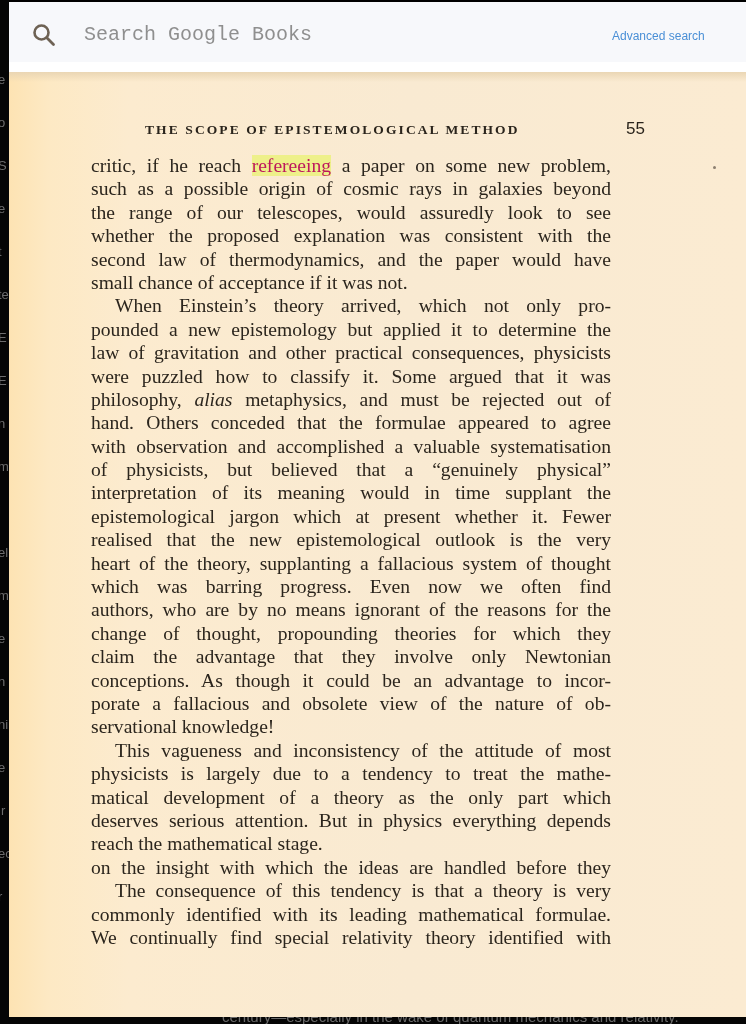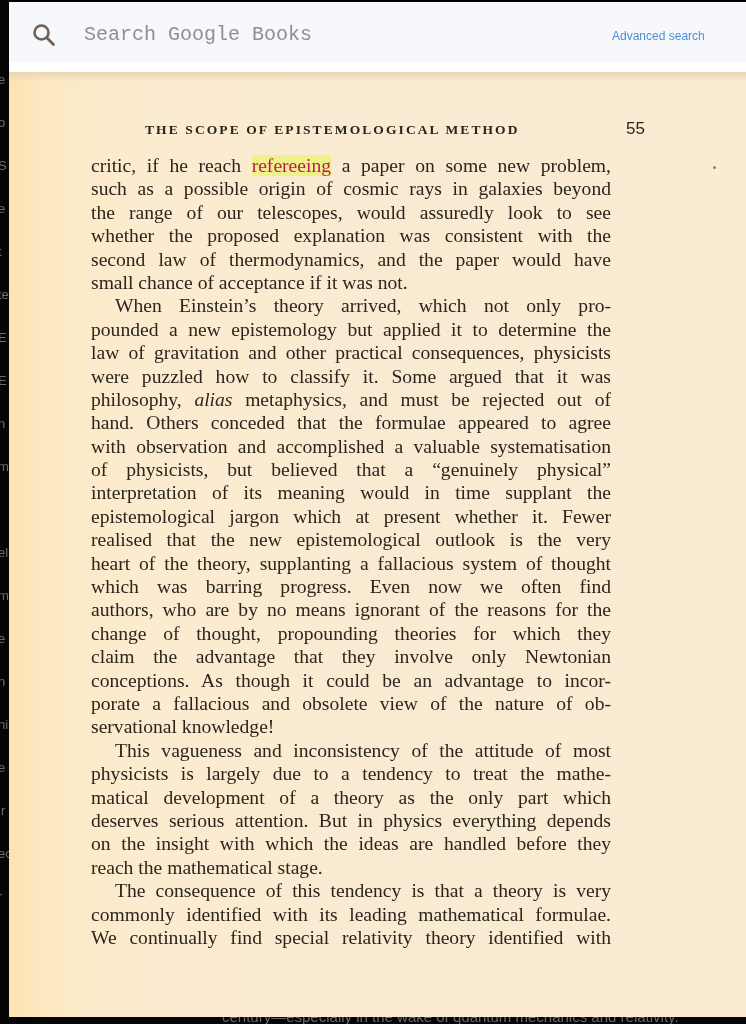--- a/index.html
+++ b/index.html
@@ -210,22 +210,22 @@
       <span class="line">authors, who are by no means ignorant of the reasons for the</span>
       <span class="line">change of thought, propounding theories for which they</span>
       <span class="line">claim the advantage that they involve only Newtonian</span>
       <span class="line">conceptions.  As though it could be an advantage to incor-</span>
       <span class="line">porate a fallacious and obsolete view of the nature of ob-</span>
       <span class="line last">servational knowledge!</span>
       <span class="line indent">This vagueness and inconsistency of the attitude of most</span>
       <span class="line">physicists is largely due to a tendency to treat the mathe-</span>
       <span class="line">matical development of a theory as the only part which</span>
       <span class="line">deserves serious attention.  But in physics everything depends</span>
+      <span class="line last">reach the mathematical stage.</span>
       <span class="line">on the insight with which the ideas are handled before they</span>
-      <span class="line last">reach the mathematical stage.</span>
       <span class="line indent">The consequence of this tendency is that a theory is very</span>
       <span class="line">commonly identified with its leading mathematical formulae.</span>
       <span class="line">We continually find special relativity theory identified with</span>
     </div>
 </div>
 
 <div class="bottom-strip">
   <span>century—especially in the wake of quantum mechanics and relativity.</span>
 </div>
 

